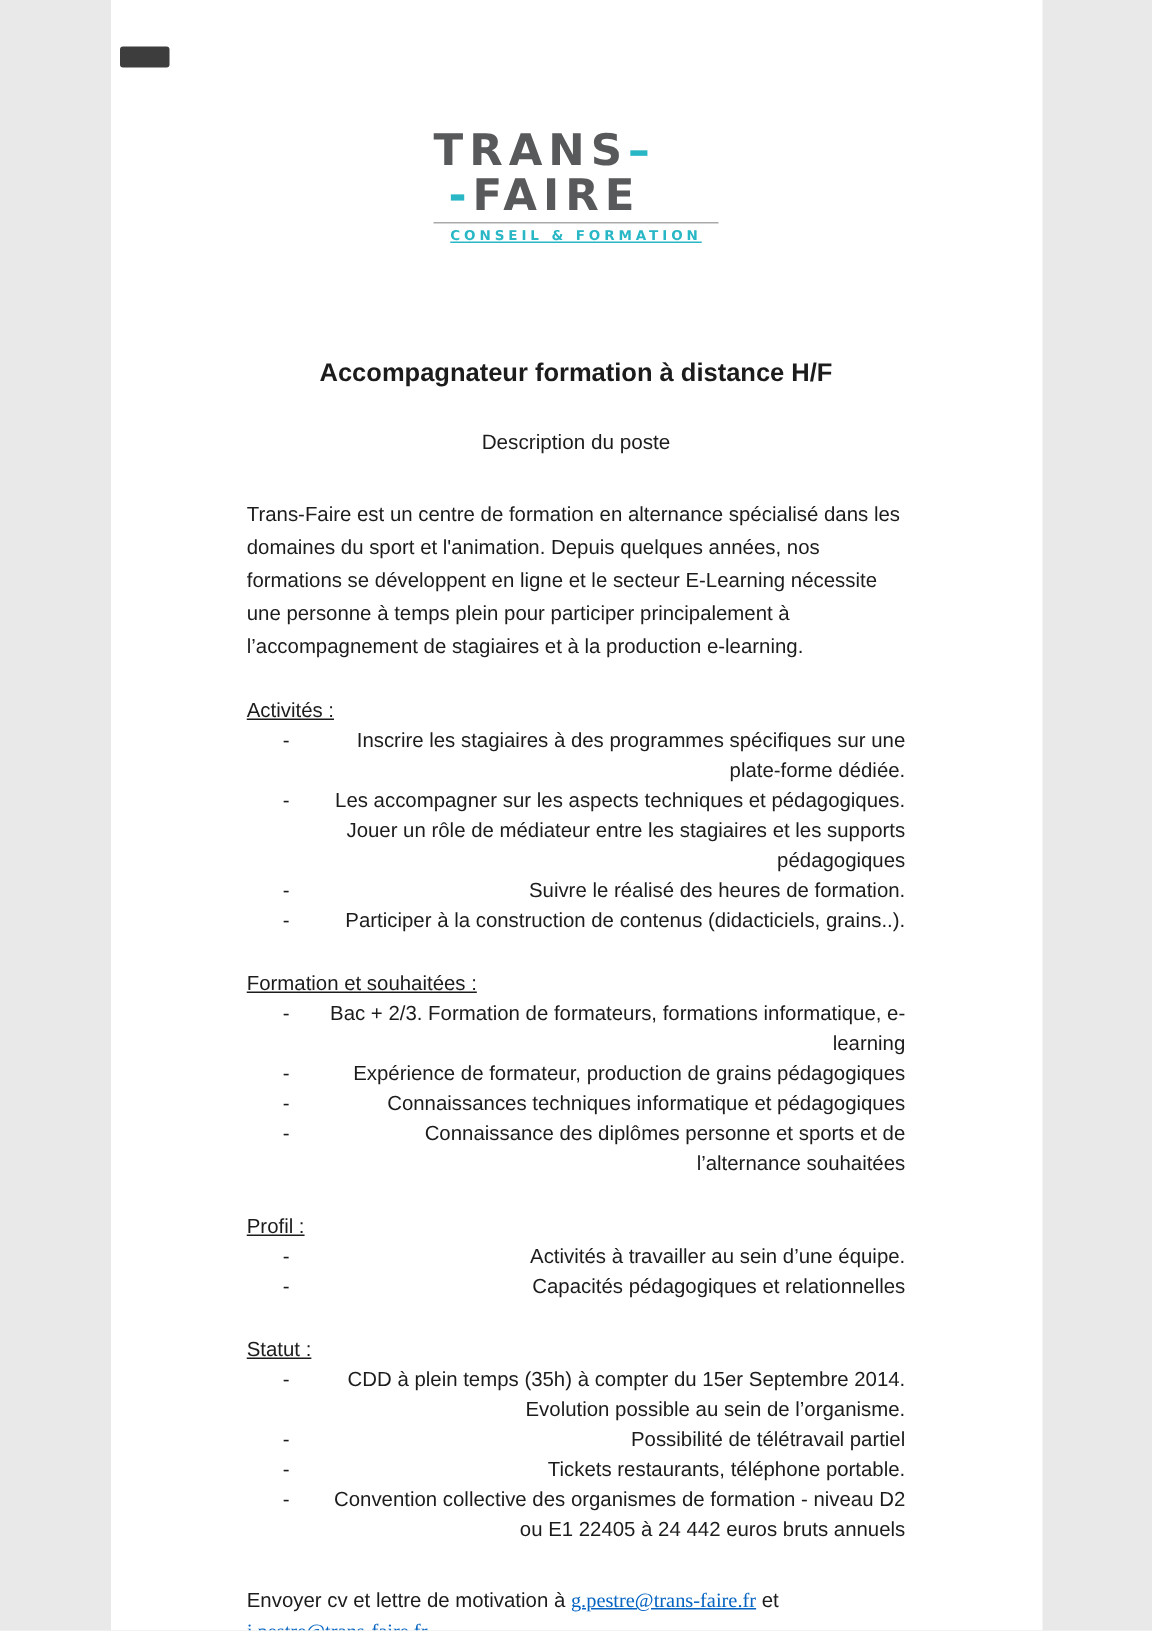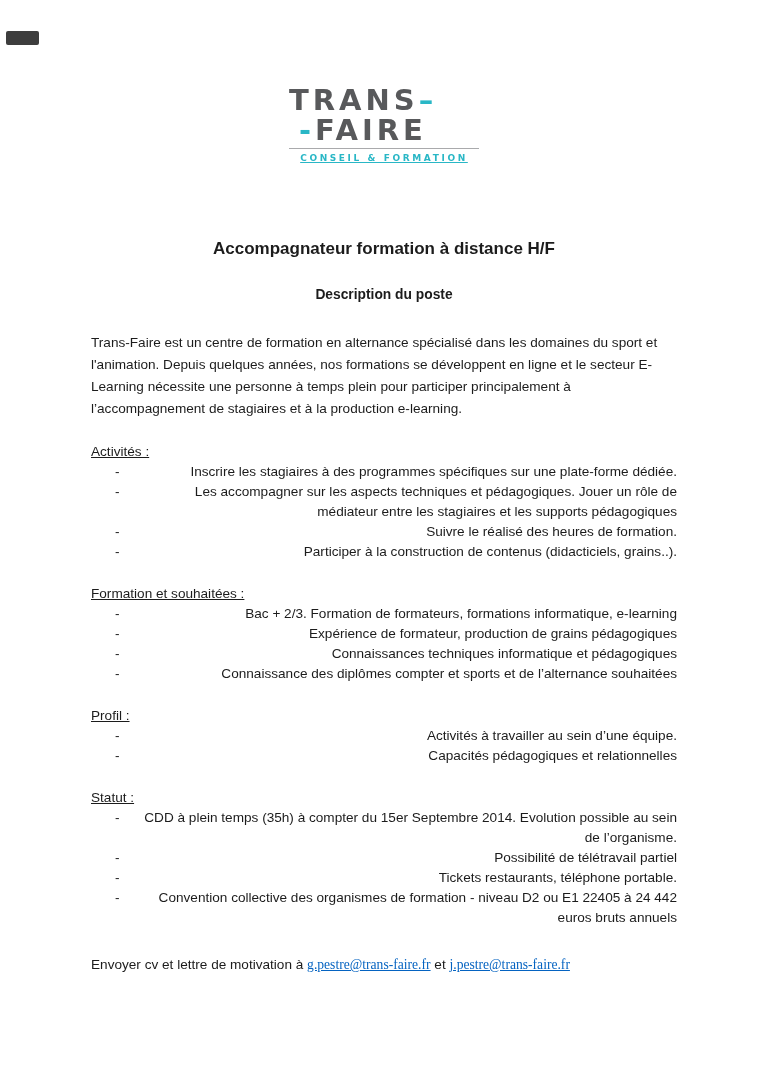--- a/index.html
+++ b/index.html
@@ -1,19 +1,19 @@
 <!DOCTYPE html>
 <html><head>
 <meta charset="utf-8">
 <style>
   * { box-sizing: border-box; margin: 0; padding: 0; }
   html, body { background: #e9e9e9; }
   .page {
     position: relative;
-    width: 768px;
+    width: 621px;
     height: 1087px;
     margin: 0 auto;
     background: #ffffff;
     font-family: "Liberation Sans", sans-serif;
     font-size: 13.6px;
     color: #1c1c1c;
     overflow: hidden;
   }
   .corner-mark {
     position: absolute;
@@ -58,21 +58,21 @@
   .content { padding: 0 91px; }
   .doc-title {
     margin-top: 76px;
     text-align: center;
     font-weight: bold;
     font-size: 17px;
   }
   .doc-subtitle {
     margin-top: 28px;
     text-align: center;
-    font-weight: bold;
+    font-weight: normal;
     font-size: 13.8px;
   }
   .intro {
     margin-top: 30px;
     line-height: 22px;
   }
   .section { margin-top: 21px; }
   .section-heading {
     text-decoration: underline;
     line-height: 21px;
@@ -133,21 +133,21 @@
         <div class="item">Participer à la construction de contenus (didacticiels, grains..).</div>
       </div>
     </div>
 
     <div class="section">
       <div class="section-heading">Formation et souhaitées :</div>
       <div class="items">
         <div class="item">Bac + 2/3. Formation de formateurs, formations informatique, e-learning</div>
         <div class="item">Expérience de formateur, production de grains pédagogiques</div>
         <div class="item">Connaissances techniques informatique et pédagogiques</div>
-        <div class="item">Connaissance des diplômes compter et sports et de l’alternance souhaitées</div>
+        <div class="item">Connaissance des diplômes personne et sports et de l’alternance souhaitées</div>
       </div>
     </div>
 
     <div class="section">
       <div class="section-heading">Profil :</div>
       <div class="items">
         <div class="item">Activités à travailler au sein d’une équipe.</div>
         <div class="item">Capacités pédagogiques et relationnelles</div>
       </div>
     </div>

